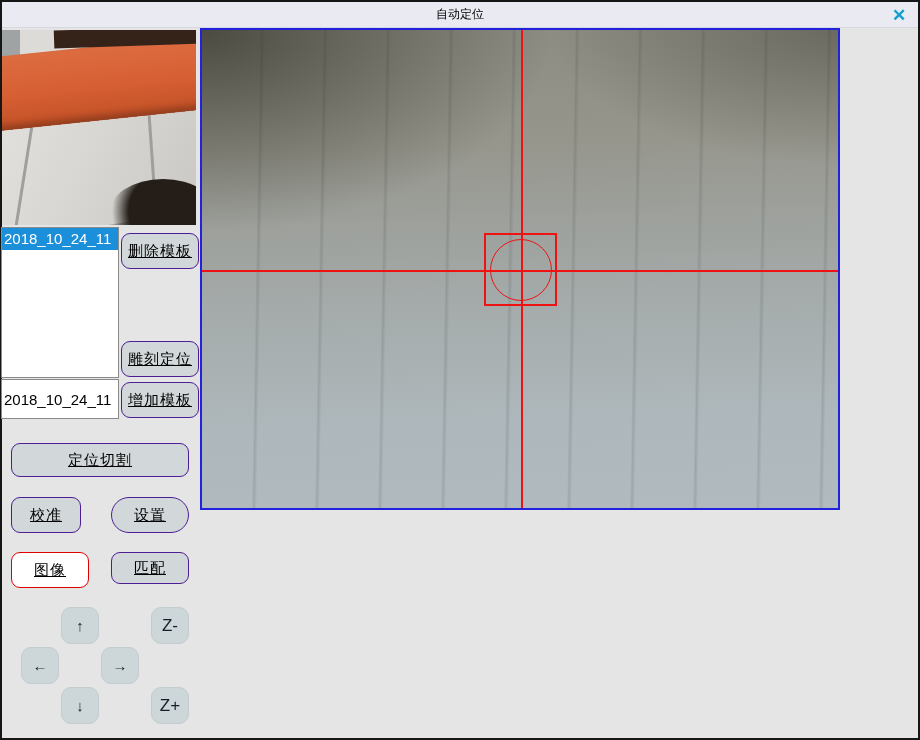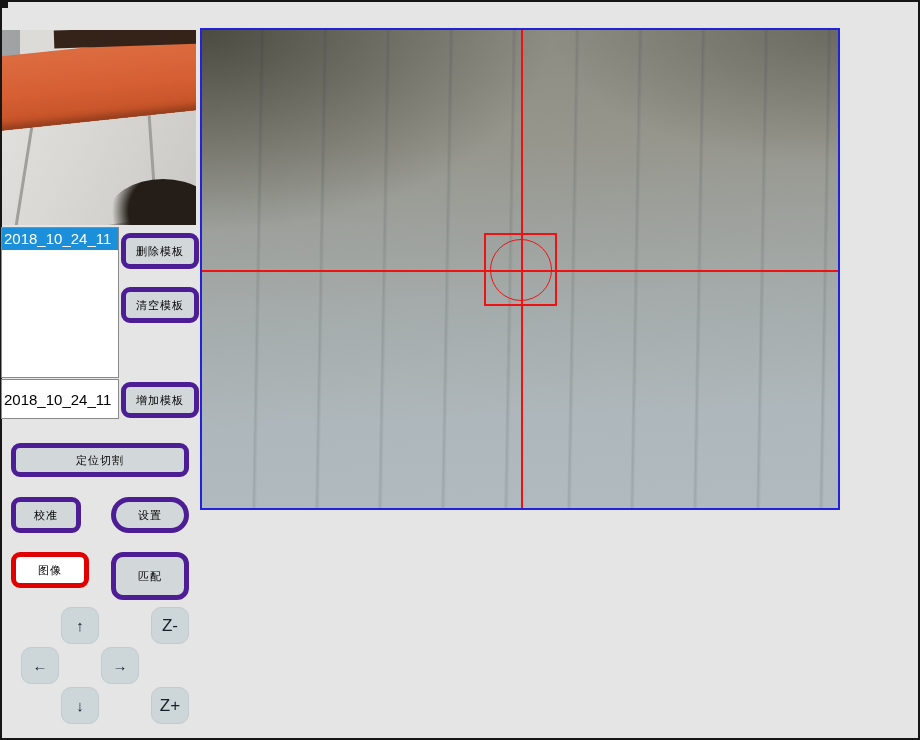--- a/index.html
+++ b/index.html
@@ -56,33 +56,33 @@
   .list-item.selected { background:#1b8fd9; color:#fff; }
   .name-field {
     position:absolute; left:1px; top:379px; width:118px; height:40px;
     border:1px solid #8a8a8a; background:#fff; font-size:15px; padding:0 2px;
     font-family:"Liberation Sans", sans-serif; color:#000;
   }
 
   
   .btn {
     position:absolute; display:flex; align-items:center; justify-content:center;
-    background:#d2d8da; border:5px solid #4c1d95; border-radius:9px;
-    font-size:11px; color:#000; cursor:pointer; letter-spacing:1px;
+    background:#d2d8da; border:1px solid #4c1d95; border-radius:9px;
+    font-size:15px; color:#000; cursor:pointer; letter-spacing:1px;text-decoration:underline;
   }
   .btn.red { background:#ffffff; border-color:#e00000; }
   .b-del  { left:121px; top:233px; width:78px; height:36px; }
   .b-clr  { left:121px; top:287px; width:78px; height:36px; }
   .b-eng  { left:121px; top:341px; width:78px; height:36px; }
   .b-add  { left:121px; top:382px; width:78px; height:36px; }
   .b-cut  { left:11px;  top:443px; width:178px; height:34px; }
   .b-cal  { left:11px;  top:497px; width:70px;  height:36px; }
   .b-set  { left:111px; top:497px; width:78px;  height:36px;border-radius:18px; }
   .b-img  { left:11px;  top:552px; width:78px;  height:36px; }
-  .b-mat  { left:111px; top:552px; width:78px;  height:48px;border-radius:12px; }
+  .b-mat  { left:111px; top:552px; width:78px;  height:32px; }
 
   .jog {
     position:absolute; width:38px; height:37px; border-radius:10px;
     background:#cdd6d9; border:1px solid #c2cbce;
     display:flex; align-items:center; justify-content:center;
     font-size:15px; color:#1b2531; cursor:pointer;
   }
   .jog.ztxt { font-size:17px; font-weight:400; color:#16202a; }
   .j-up { left:61px;  top:607px; }  .j-zm { left:151px; top:607px; }
   .j-lf { left:21px;  top:647px; }  .j-rt { left:101px; top:647px; }
@@ -106,40 +106,44 @@
     border:2px solid #ee1212; display:flex; align-items:center; justify-content:center;
   }
   .target-circle { width:62px; height:62px; border:1.5px solid #ee1212; border-radius:50%; }
 </style>
 </head>
 <body>
 
 <div class="window">
   <div class="corner-chunk"></div>
 
+  <div class="titlebar">
+    <span class="title">自动定位</span>
+    <span class="close-btn">✕</span>
+  </div>
 
   <div class="thumb">
     <div class="grout g1"></div>
     <div class="grout g2"></div>
     <div class="grout g3"></div>
     <div class="grout g4"></div>
     <div class="gray-patch"></div>
     <div class="plank"></div>
     <div class="dark-strip"></div>
     <div class="blob"></div>
   </div>
 
   <div class="listbox">
     <div class="list-item selected">2018_10_24_11</div>
   </div>
 
   <input class="name-field" value="2018_10_24_11" style="">
 
   <div class="btn b-del">删除模板</div>
-  <div class="btn b-clr">清空模板</div>
+  <div class="btn b-eng">雕刻定位</div>
   <div class="btn b-cut">定位切割</div>
 
   <div class="btn b-add">增加模板</div>
   <div class="btn b-cal">校准</div>
   <div class="btn b-set">设置</div>
   <div class="btn red b-img">图像</div>
   <div class="btn b-mat">匹配</div>
 
   <div class="jog j-up">
     <span>↑</span>

